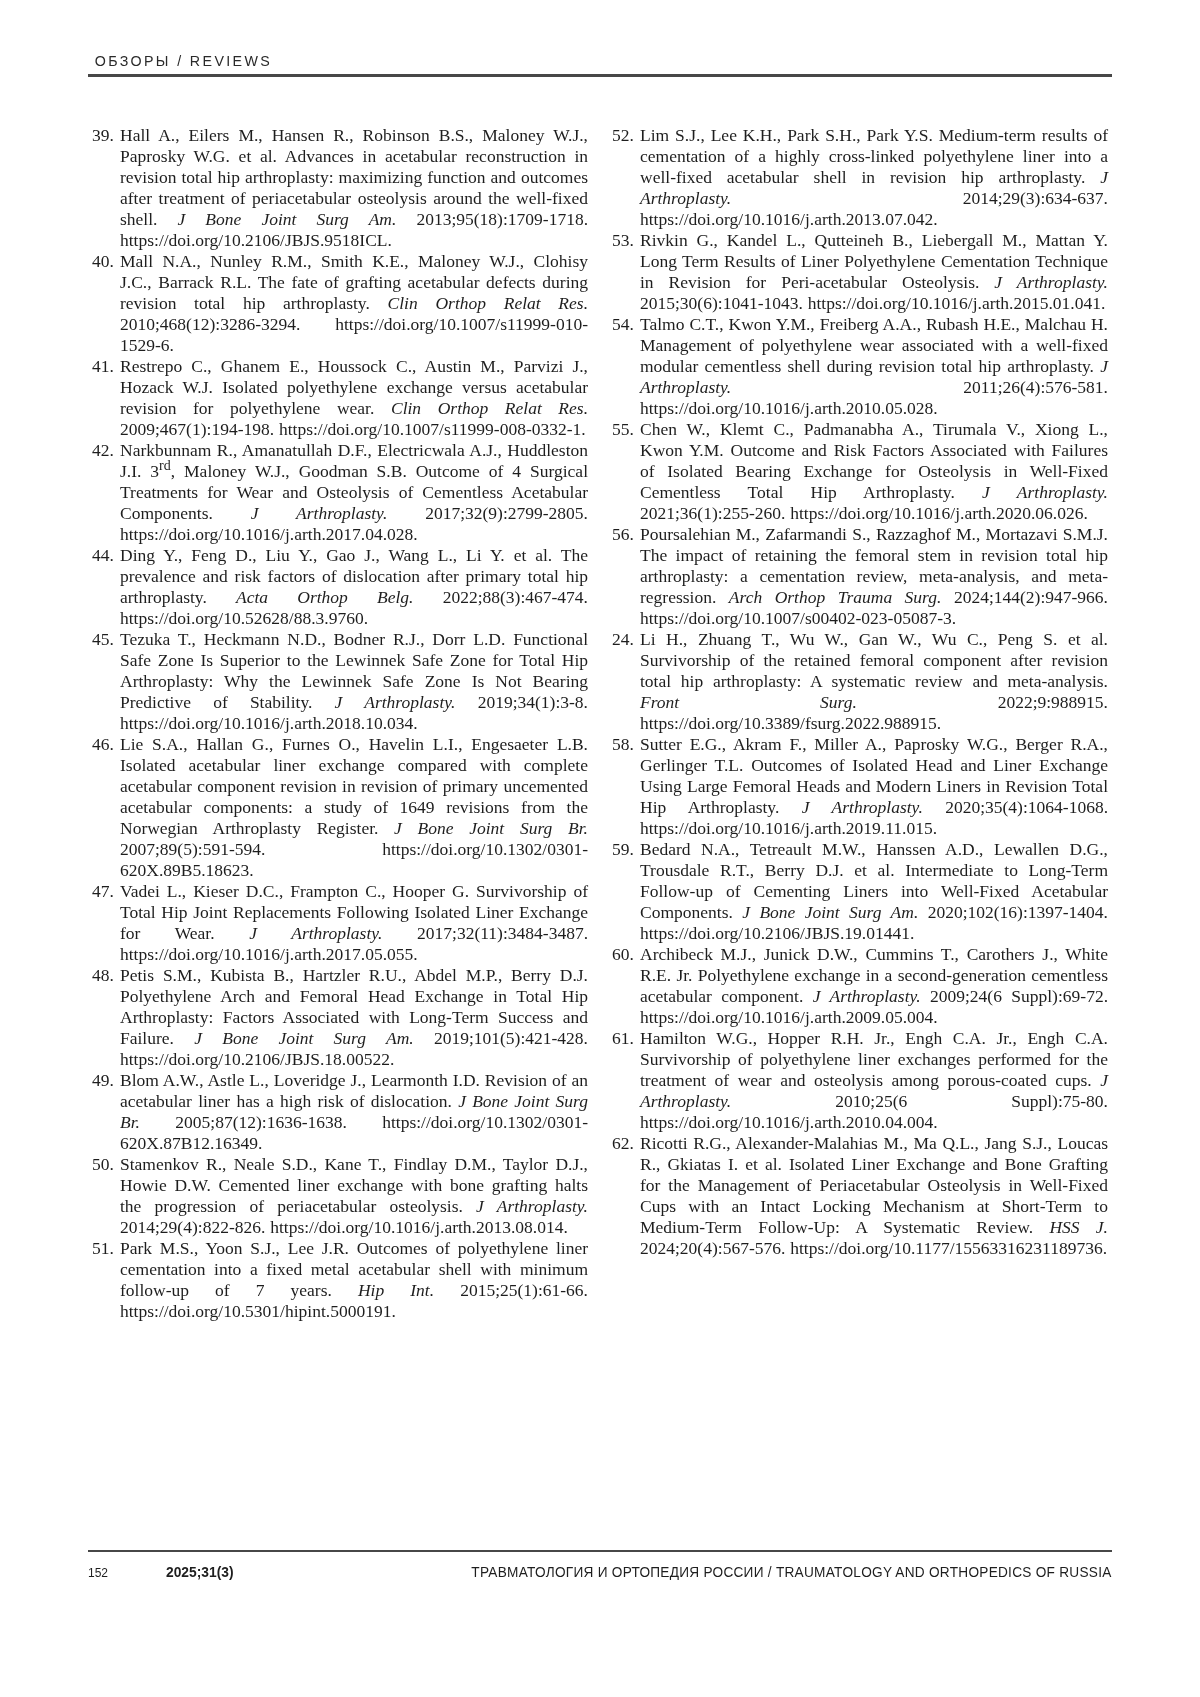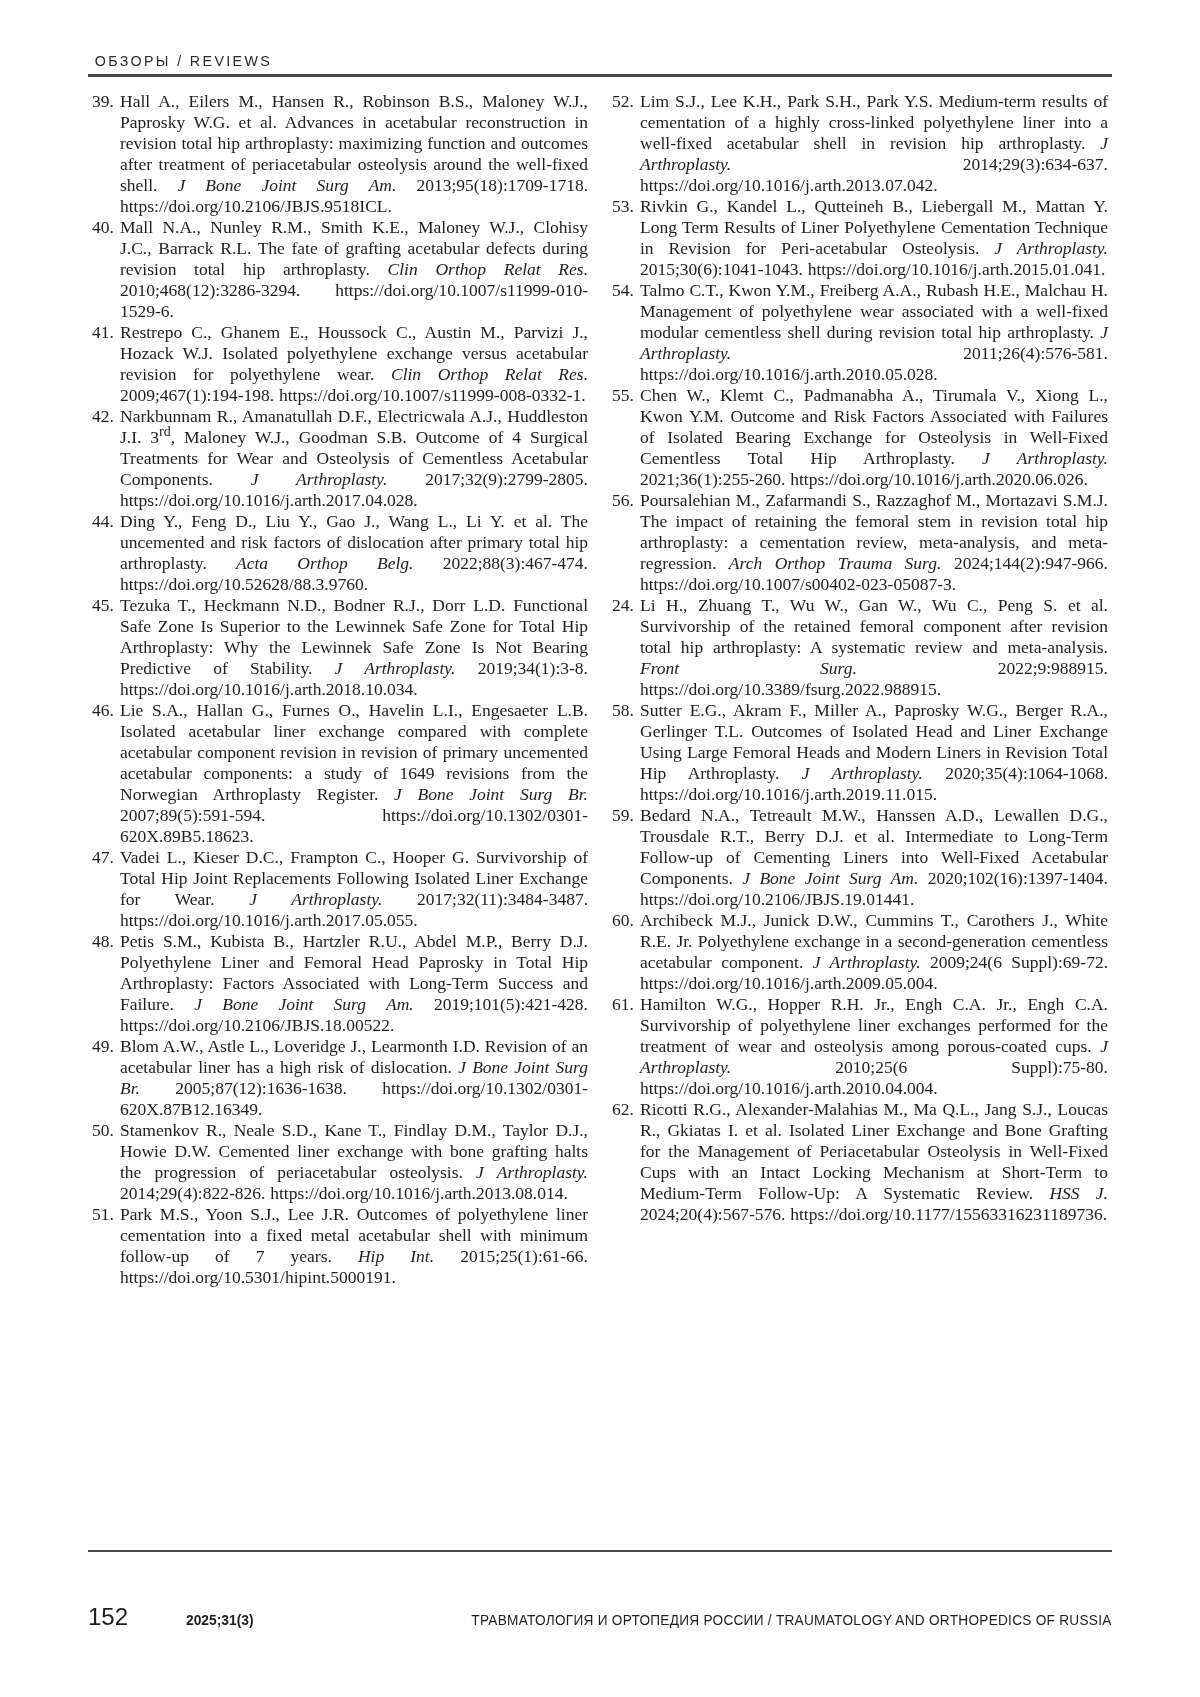--- a/index.html
+++ b/index.html
@@ -17,21 +17,21 @@
     display: inline-block;
     font-family: "Liberation Sans", sans-serif;
     font-size: 15px;
     letter-spacing: 2.5px;
     color: #2a2a2a;
     transform: scaleX(0.95);
     white-space: nowrap;
   }
   .header-rule { margin: 4px 88px 0; border-top: 3px solid #474747; height: 0; }
 
-  .content { display: flex; gap: 24px; padding: 14px 92px 0; }
+  .content { display: flex; gap: 24px; padding: 48px 92px 0; }
   .col { flex: 1; min-width: 0; }
   .ref {
     position: relative;
     padding-left: 28px;
     text-align: justify;
     font-size: 17.5px;
     line-height: 21px;
     word-spacing: 0.5px;
   }
   .ref-num { position: absolute; left: 0; top: 0; }
@@ -41,21 +41,21 @@
   .footer {
     position: absolute;
     left: 88px; right: 88px; top: 1550px;
     border-top: 2.5px solid #474747;
     padding-top: 11px;
     display: flex;
     align-items: baseline;
     font-family: "Liberation Sans", sans-serif;
     color: #1e1e1e;
   }
-  .footer-page { font-size: 24px; margin-top: 40px; }
+  .footer-page { font-size: 12px; }
   .footer-issue {
     font-weight: bold; font-size: 15px;
     margin-left: 58px;
     display: inline-block;
     transform: scaleX(0.92);
     transform-origin: left center;
     white-space: nowrap;
   }
   .footer-journal {
     margin-left: auto;
@@ -76,25 +76,25 @@
     <span class="header-title">ОБЗОРЫ / REVIEWS</span>
   </div>
   <div class="header-rule"></div>
 
   <div class="content">
     <div class="col" id="refs-left">
         <div class="ref"><span class="ref-num">39.</span><span>Hall A., Eilers M., Hansen R., Robinson B.S., Maloney W.J., Paprosky W.G. et al. Advances in acetabular reconstruction in revision total hip arthroplasty: maximizing function and outcomes after treatment of periacetabular osteolysis around the well-fixed shell. </span><span class="it">J Bone Joint Surg Am.</span><span> 2013;95(18):1709-1718. https://doi.org/10.2106/JBJS.9518ICL.</span></div>
         <div class="ref"><span class="ref-num">40.</span><span>Mall N.A., Nunley R.M., Smith K.E., Maloney W.J., Clohisy J.C., Barrack R.L. The fate of grafting acetabular defects during revision total hip arthroplasty. </span><span class="it">Clin Orthop Relat Res.</span><span> 2010;468(12):3286-3294. https://doi.org/10.1007/s11999-010-1529-6.</span></div>
         <div class="ref"><span class="ref-num">41.</span><span>Restrepo C., Ghanem E., Houssock C., Austin M., Parvizi J., Hozack W.J. Isolated polyethylene exchange versus acetabular revision for polyethylene wear. </span><span class="it">Clin Orthop Relat Res.</span><span> 2009;467(1):194-198. https://doi.org/10.1007/s11999-008-0332-1.</span></div>
         <div class="ref"><span class="ref-num">42.</span><span>Narkbunnam R., Amanatullah D.F., Electricwala A.J., Huddleston J.I. 3</span><sup>rd</sup><span>, Maloney W.J., Goodman S.B. Outcome of 4 Surgical Treatments for Wear and Osteolysis of Cementless Acetabular Components. </span><span class="it">J Arthroplasty.</span><span> 2017;32(9):2799-2805. https://doi.org/10.1016/j.arth.2017.04.028.</span></div>
-        <div class="ref"><span class="ref-num">44.</span><span>Ding Y., Feng D., Liu Y., Gao J., Wang L., Li Y. et al. The uncemented and risk factors of dislocation after primary total hip arthroplasty. </span><span class="it">Acta Orthop Belg.</span><span> 2022;88(3):467-474. https://doi.org/10.52628/88.3.9760.</span></div>
+        <div class="ref"><span class="ref-num">44.</span><span>Ding Y., Feng D., Liu Y., Gao J., Wang L., Li Y. et al. The prevalence and risk factors of dislocation after primary total hip arthroplasty. </span><span class="it">Acta Orthop Belg.</span><span> 2022;88(3):467-474. https://doi.org/10.52628/88.3.9760.</span></div>
         <div class="ref"><span class="ref-num">45.</span><span>Tezuka T., Heckmann N.D., Bodner R.J., Dorr L.D. Functional Safe Zone Is Superior to the Lewinnek Safe Zone for Total Hip Arthroplasty: Why the Lewinnek Safe Zone Is Not Bearing Predictive of Stability. </span><span class="it">J Arthroplasty.</span><span> 2019;34(1):3-8. https://doi.org/10.1016/j.arth.2018.10.034.</span></div>
         <div class="ref"><span class="ref-num">46.</span><span>Lie S.A., Hallan G., Furnes O., Havelin L.I., Engesaeter L.B. Isolated acetabular liner exchange compared with complete acetabular component revision in revision of primary uncemented acetabular components: a study of 1649 revisions from the Norwegian Arthroplasty Register. </span><span class="it">J Bone Joint Surg Br.</span><span> 2007;89(5):591-594. https://doi.org/10.1302/0301-620X.89B5.18623.</span></div>
         <div class="ref"><span class="ref-num">47.</span><span>Vadei L., Kieser D.C., Frampton C., Hooper G. Survivorship of Total Hip Joint Replacements Following Isolated Liner Exchange for Wear. </span><span class="it">J Arthroplasty.</span><span> 2017;32(11):3484-3487. https://doi.org/10.1016/j.arth.2017.05.055.</span></div>
-        <div class="ref"><span class="ref-num">48.</span><span>Petis S.M., Kubista B., Hartzler R.U., Abdel M.P., Berry D.J. Polyethylene Liner and Femoral Head Paprosky in Total Hip Arthroplasty: Factors Associated with Long-Term Success and Failure. </span><span class="it">J Bone Joint Surg Am.</span><span> 2019;101(5):421-428. https://doi.org/10.2106/JBJS.18.00522.</span></div>
+        <div class="ref"><span class="ref-num">48.</span><span>Petis S.M., Kubista B., Hartzler R.U., Abdel M.P., Berry D.J. Polyethylene Arch and Femoral Head Exchange in Total Hip Arthroplasty: Factors Associated with Long-Term Success and Failure. </span><span class="it">J Bone Joint Surg Am.</span><span> 2019;101(5):421-428. https://doi.org/10.2106/JBJS.18.00522.</span></div>
         <div class="ref"><span class="ref-num">49.</span><span>Blom A.W., Astle L., Loveridge J., Learmonth I.D. Revision of an acetabular liner has a high risk of dislocation. </span><span class="it">J Bone Joint Surg Br.</span><span> 2005;87(12):1636-1638. https://doi.org/10.1302/0301-620X.87B12.16349.</span></div>
         <div class="ref"><span class="ref-num">50.</span><span>Stamenkov R., Neale S.D., Kane T., Findlay D.M., Taylor D.J., Howie D.W. Cemented liner exchange with bone grafting halts the progression of periacetabular osteolysis. </span><span class="it">J Arthroplasty.</span><span> 2014;29(4):822-826. https://doi.org/10.1016/j.arth.2013.08.014.</span></div>
         <div class="ref"><span class="ref-num">51.</span><span>Park M.S., Yoon S.J., Lee J.R. Outcomes of polyethylene liner cementation into a fixed metal acetabular shell with minimum follow-up of 7 years. </span><span class="it">Hip Int.</span><span> 2015;25(1):61-66. https://doi.org/10.5301/hipint.5000191.</span></div>
       </div>
     <div class="col" id="refs-right">
         <div class="ref"><span class="ref-num">52.</span><span>Lim S.J., Lee K.H., Park S.H., Park Y.S. Medium-term results of cementation of a highly cross-linked polyethylene liner into a well-fixed acetabular shell in revision hip arthroplasty. </span><span class="it">J Arthroplasty.</span><span> 2014;29(3):634-637. https://doi.org/10.1016/j.arth.2013.07.042.</span></div>
         <div class="ref"><span class="ref-num">53.</span><span>Rivkin G., Kandel L., Qutteineh B., Liebergall M., Mattan Y. Long Term Results of Liner Polyethylene Cementation Technique in Revision for Peri-acetabular Osteolysis. </span><span class="it">J Arthroplasty.</span><span> 2015;30(6):1041-1043. https://doi.org/10.1016/j.arth.2015.01.041.</span></div>
         <div class="ref"><span class="ref-num">54.</span><span>Talmo C.T., Kwon Y.M., Freiberg A.A., Rubash H.E., Malchau H. Management of polyethylene wear associated with a well-fixed modular cementless shell during revision total hip arthroplasty. </span><span class="it">J Arthroplasty.</span><span> 2011;26(4):576-581. https://doi.org/10.1016/j.arth.2010.05.028.</span></div>
         <div class="ref"><span class="ref-num">55.</span><span>Chen W., Klemt C., Padmanabha A., Tirumala V., Xiong L., Kwon Y.M. Outcome and Risk Factors Associated with Failures of Isolated Bearing Exchange for Osteolysis in Well-Fixed Cementless Total Hip Arthroplasty. </span><span class="it">J Arthroplasty.</span><span> 2021;36(1):255-260. https://doi.org/10.1016/j.arth.2020.06.026.</span></div>
         <div class="ref"><span class="ref-num">56.</span><span>Poursalehian M., Zafarmandi S., Razzaghof M., Mortazavi S.M.J. The impact of retaining the femoral stem in revision total hip arthroplasty: a cementation review, meta-analysis, and meta-regression. </span><span class="it">Arch Orthop Trauma Surg.</span><span> 2024;144(2):947-966. https://doi.org/10.1007/s00402-023-05087-3.</span></div>

